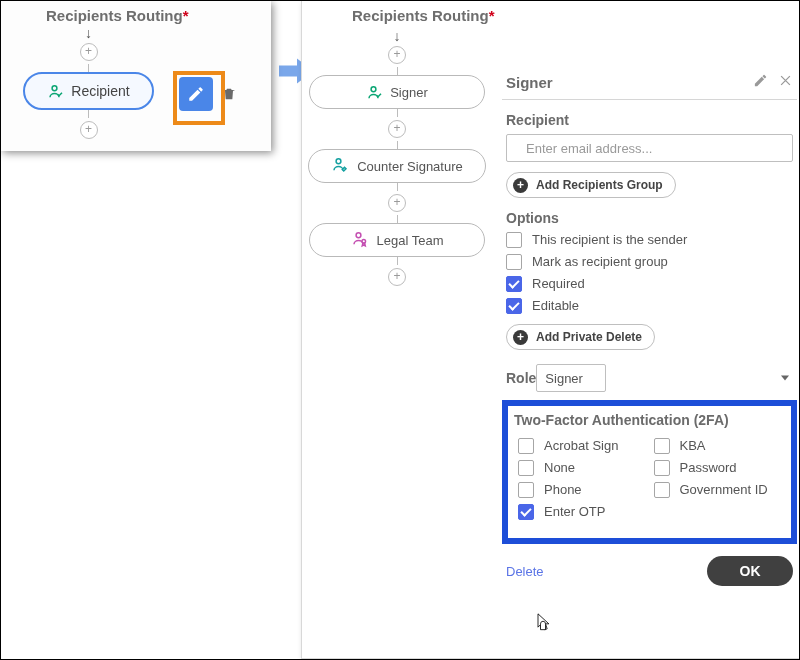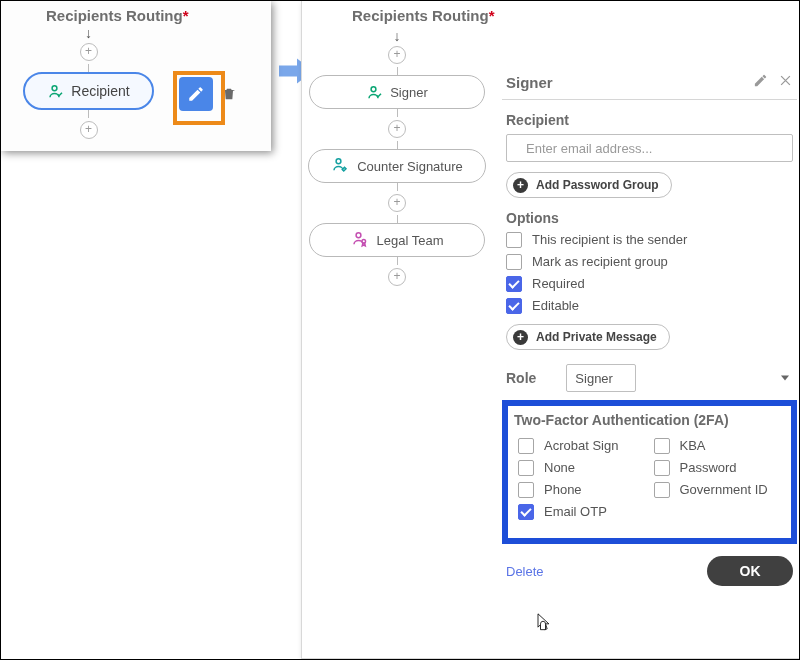--- a/index.html
+++ b/index.html
@@ -158,21 +158,21 @@
     margin-right:10px; display:inline-flex; align-items:center; justify-content:center;
     box-sizing:border-box; flex:0 0 16px;
   }
   .cb.checked { background:#4a66e8; border-color:#4a66e8; }
   .cb.checked::after {
     content:""; width:4px; height:8px;
     border:solid #fff; border-width:0 2px 2px 0;
     transform: rotate(45deg); margin-top:-2px;
   }
 
-  .role-row { display:flex; align-items:center; margin:14px 0 6px 4px; gap:30px;}
+  .role-row { display:flex; align-items:center; margin:14px 0 6px 4px; }
   .role-select {
     flex:1; height:28px; border:1px solid #bfbfbf; border-radius:2px;
     background:#fff; padding:0 22px 0 8px; color:#555; font-size:13px;
     appearance:none; position:relative;
   }
   .select-wrap{ position:relative; flex:1;}
   .select-wrap::after{
     content:""; position:absolute; right:8px; top:50%;
     width:0; height:0; border-left:4px solid transparent; border-right:4px solid transparent;
     border-top:5px solid #666; transform:translateY(-50%);
@@ -316,21 +316,21 @@
           <svg viewBox="0 0 24 24" stroke="#999" stroke-width="2">
               <path d="M5 5l14 14M19 5L5 19"></path>
             </svg>
         </span>
       </div>
 
       <div class="sect-label">Recipient</div>
       <input class="email-input" placeholder="Enter email address..." style="">
       <div class="chip-btn">
         <span class="chip-plus">+</span>
-        <span>Add Password Group</span>
+        <span>Add Recipients Group</span>
       </div>
 
       <div class="sect-label">Options</div>
       <div class="cb-row">
           <span class="cb"></span>
           <span>This recipient is the sender</span>
         </div>
       <div class="cb-row">
           <span class="cb"></span>
           <span>Mark as recipient group</span>
@@ -339,21 +339,21 @@
           <span class="cb checked"></span>
           <span>Required</span>
         </div>
       <div class="cb-row">
           <span class="cb checked"></span>
           <span>Editable</span>
         </div>
 
       <div class="chip-btn">
         <span class="chip-plus">+</span>
-        <span>Add Private Message</span>
+        <span>Add Private Delete</span>
       </div>
 
       <div class="role-row">
         <span class="sect-label" style="margin:0;">Role</span>
         <span class="select-wrap">
           <select class="role-select">
             <option>Signer</option>
           </select>
         </span>
       </div>
@@ -380,21 +380,21 @@
           <div class="cb-row">
               <span class="cb"></span>
               <span>Phone</span>
             </div>
           <div class="cb-row">
               <span class="cb"></span>
               <span>Government ID</span>
             </div>
           <div class="cb-row">
               <span class="cb checked"></span>
-              <span>Email OTP</span>
+              <span>Enter OTP</span>
             </div>
         </div>
       </div>
 
       <div class="footer-row">
         <span class="delete-link">Delete</span>
         <span class="spacer"></span>
         <span class="ok-btn">
           <span>OK</span>
         </span>

